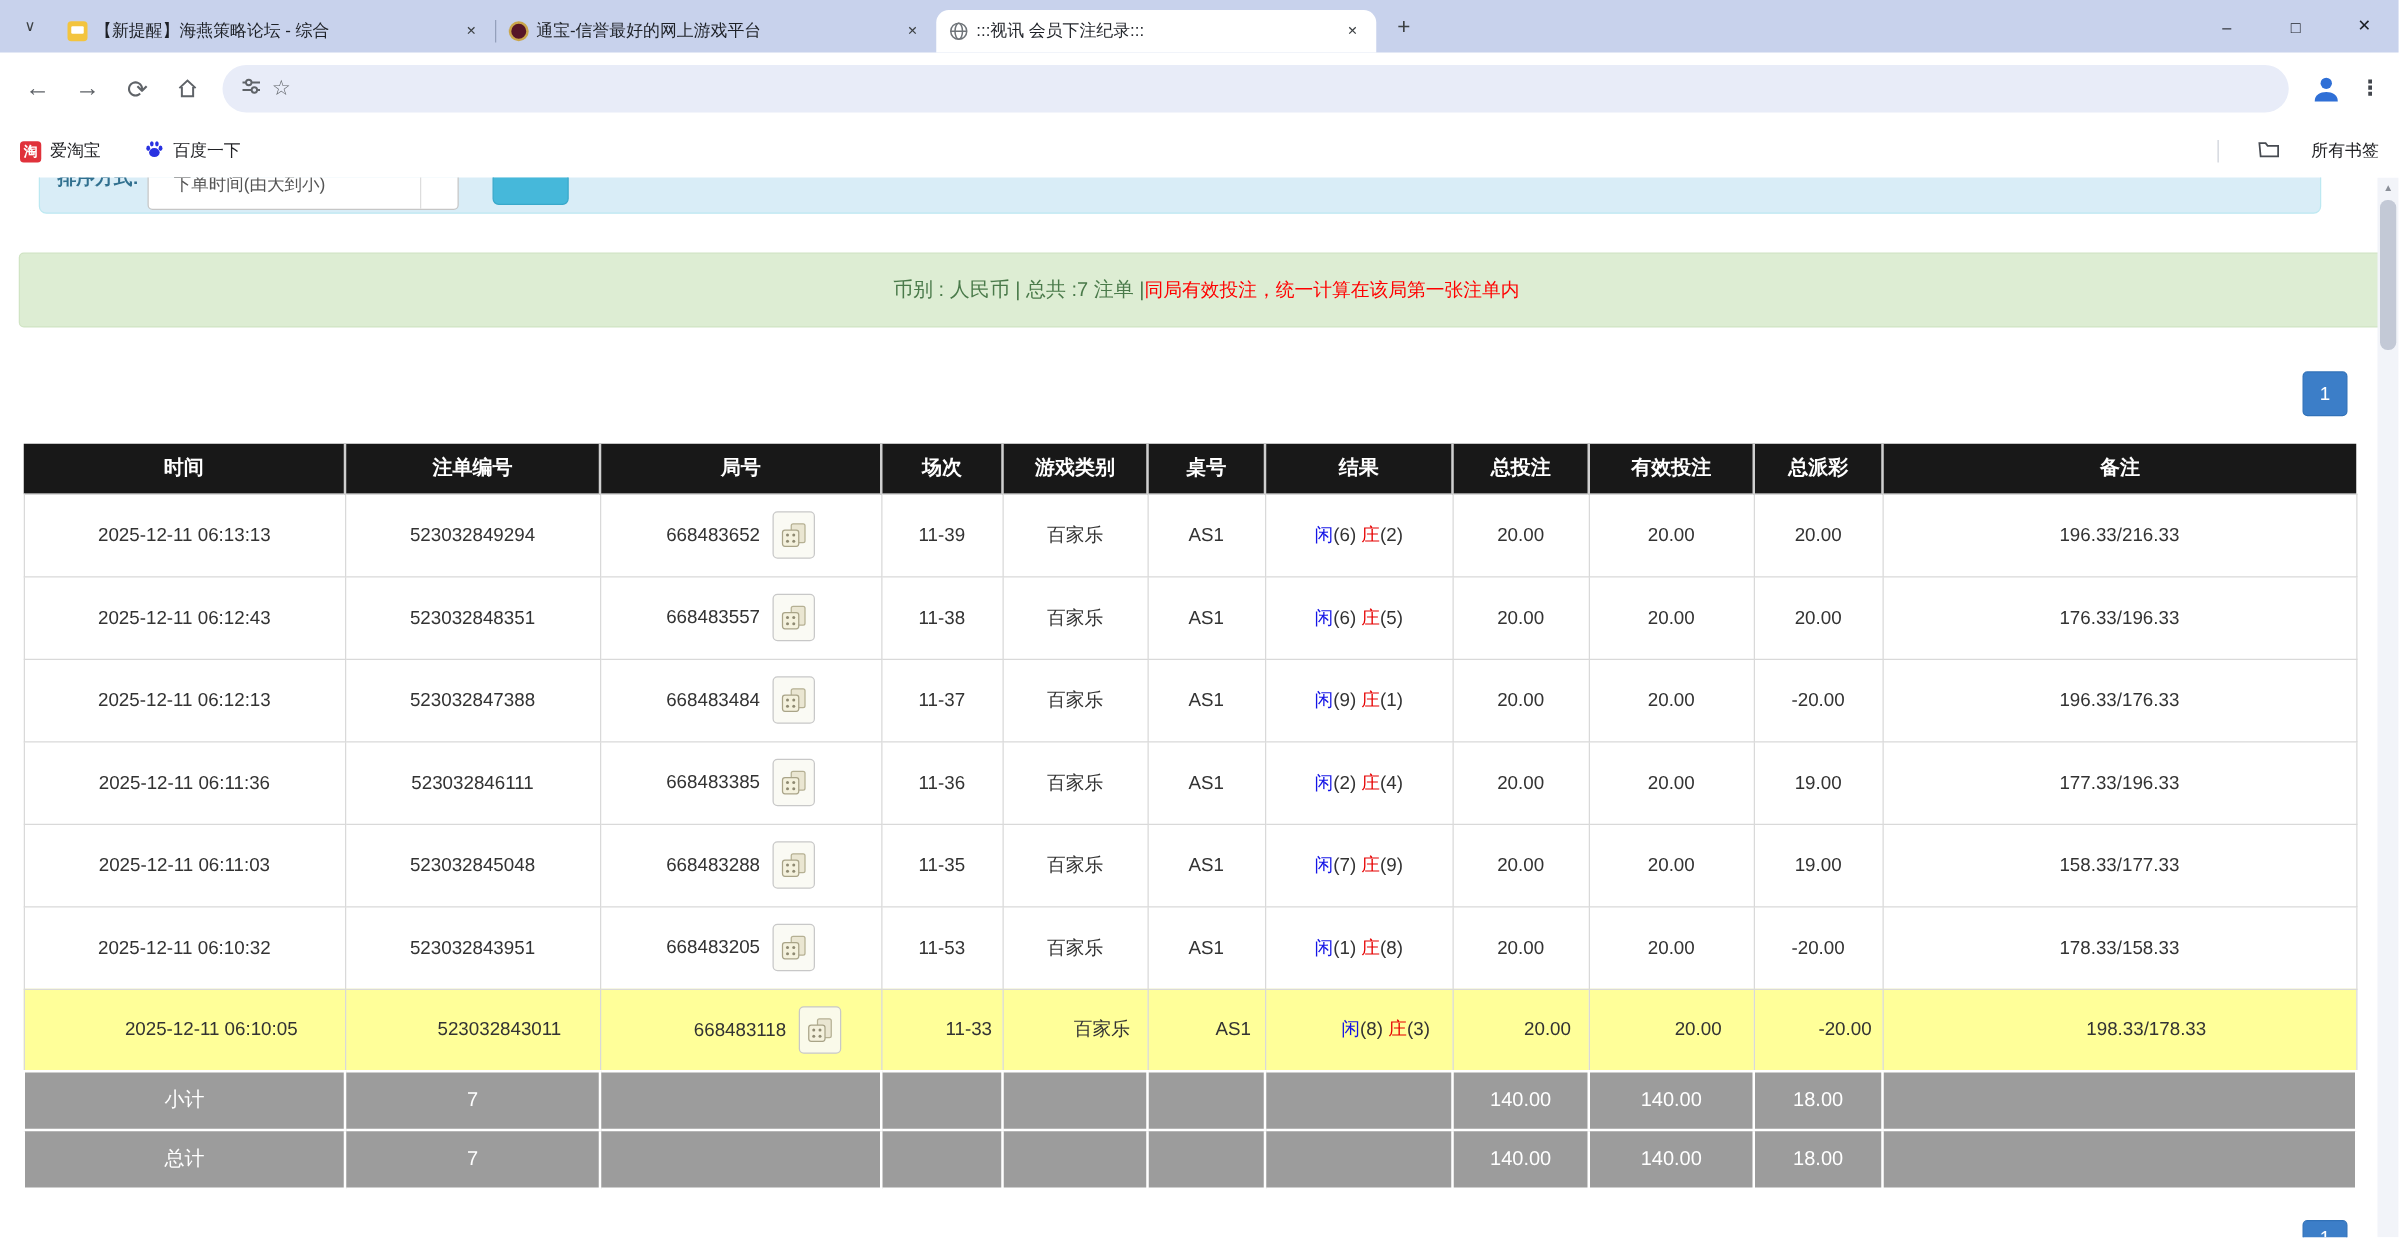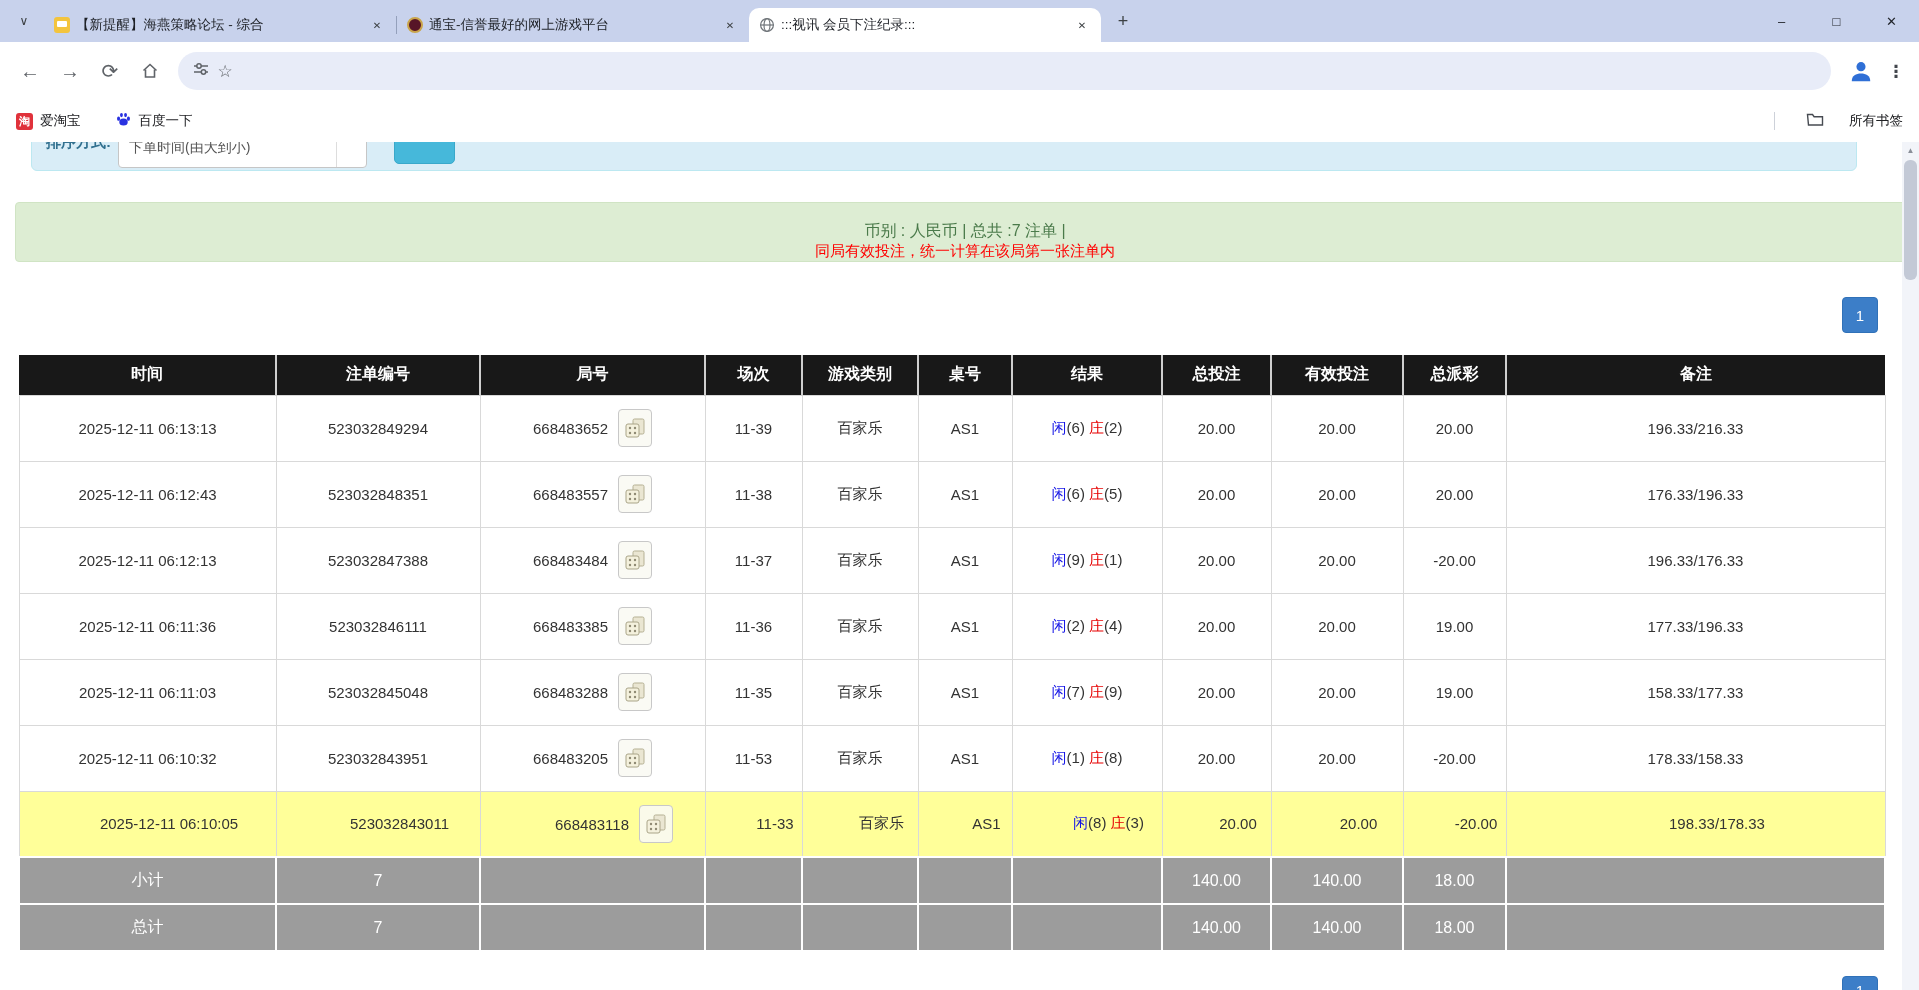--- a/index.html
+++ b/index.html
@@ -45,28 +45,28 @@
   .bm-divider { width: 1px; height: 18px; background: #cdd1d9; margin-right: 6px; }
 
   
   .page { position: relative; height: 848px; background: #fff; overflow: hidden; }
 
   .filter-panel { position: absolute; left: 31px; width: 1826px; top: -53px; height: 82px; background: #d9edf7;
                   border: 1px solid #bce8f1; border-radius: 6px; }
   .filter-label { position: absolute; left: 46px; top: -9px; font-size: 15px; font-weight: bold; color: #31708f; }
   .filter-input { position: absolute; left: 118px; top: -14px; width: 249px; height: 40px; background: #fff;
                   border: 1px solid #c6c6c6; border-radius: 4px; display: flex; align-items: center; }
-  .filter-input .val { padding-left: 10px; font-size: 14px; color: #555; }
+  .filter-input .val { padding-left: 20px; font-size: 14px; color: #555; }
   .filter-input .sep { position: absolute; right: 29px; top: 0; bottom: 0; width: 1px; background: #ddd; }
   .filter-btn { position: absolute; left: 394px; top: -14px; width: 61px; height: 36px; background: #46b8da;
                 border: 1px solid #39a8ca; border-radius: 5px; }
 
   .summary-bar { position: absolute; left: 15px; top: 60px; width: 1900px; height: 60px; background: #ddedd3;
-                 border: 1px solid #d0e4c4; border-radius: 4px; display: flex; align-items: center; justify-content: flex-end;
-                 padding: 0 26px; flex-direction: column; }
+                 border: 1px solid #d0e4c4; border-radius: 4px; display: flex; align-items: center; justify-content: center;
+                 padding: 0 26px; }
   .summary-info { font-size: 16px; color: #4a7a4a; }
   .summary-note { font-size: 15px; color: #ff0000; }
 
   .page-btn { position: absolute; width: 36px; height: 36px; background: #3c7ec8; border: 1px solid #3071b8; border-radius: 4px;
               color: #fff; font-size: 15px; display: flex; align-items: center; justify-content: center; }
   .page-btn.top { left: 1842px; top: 155px; }
   .page-btn.bottom { left: 1842px; top: 834px; height: 28px; border-radius: 4px 4px 0 0; }
 
   
   table.records { position: absolute; left: 18px; top: 213px; width: 1866px; border-collapse: collapse; table-layout: fixed; }

